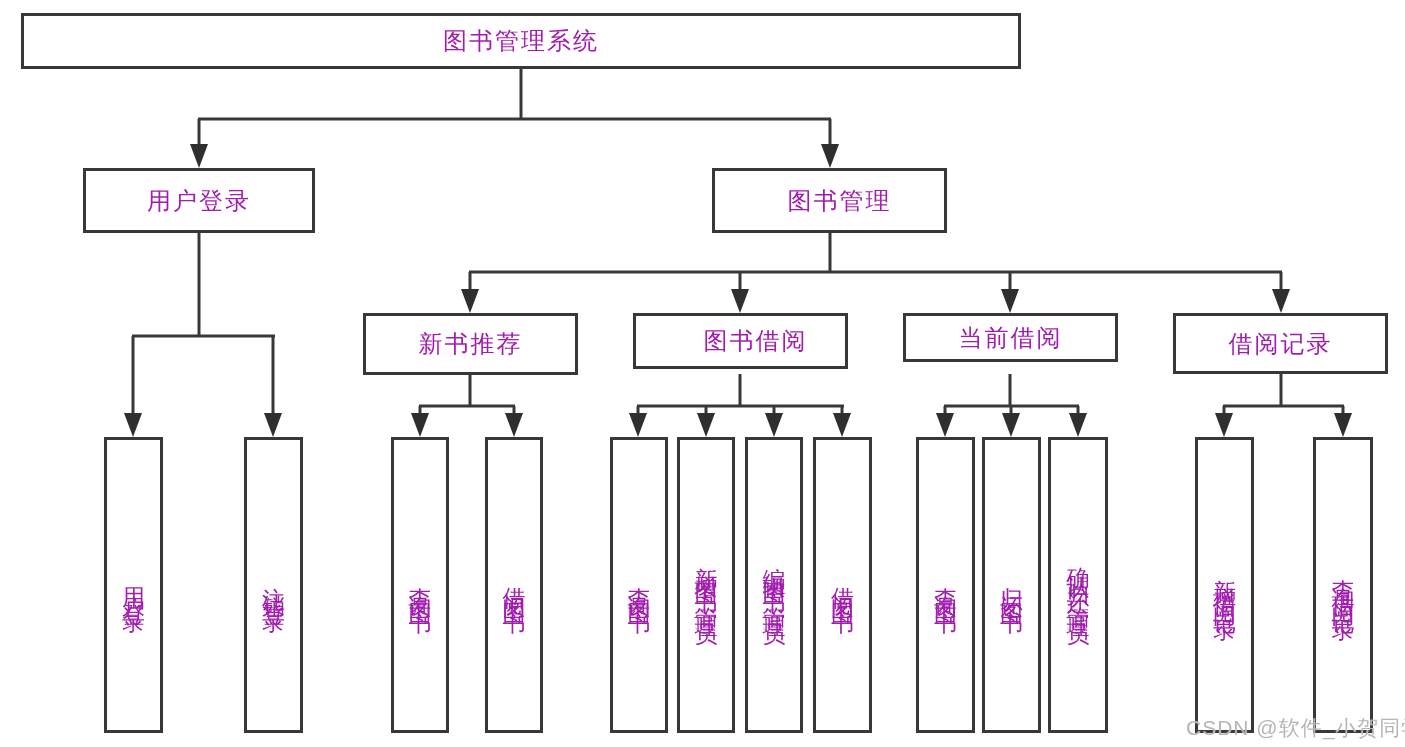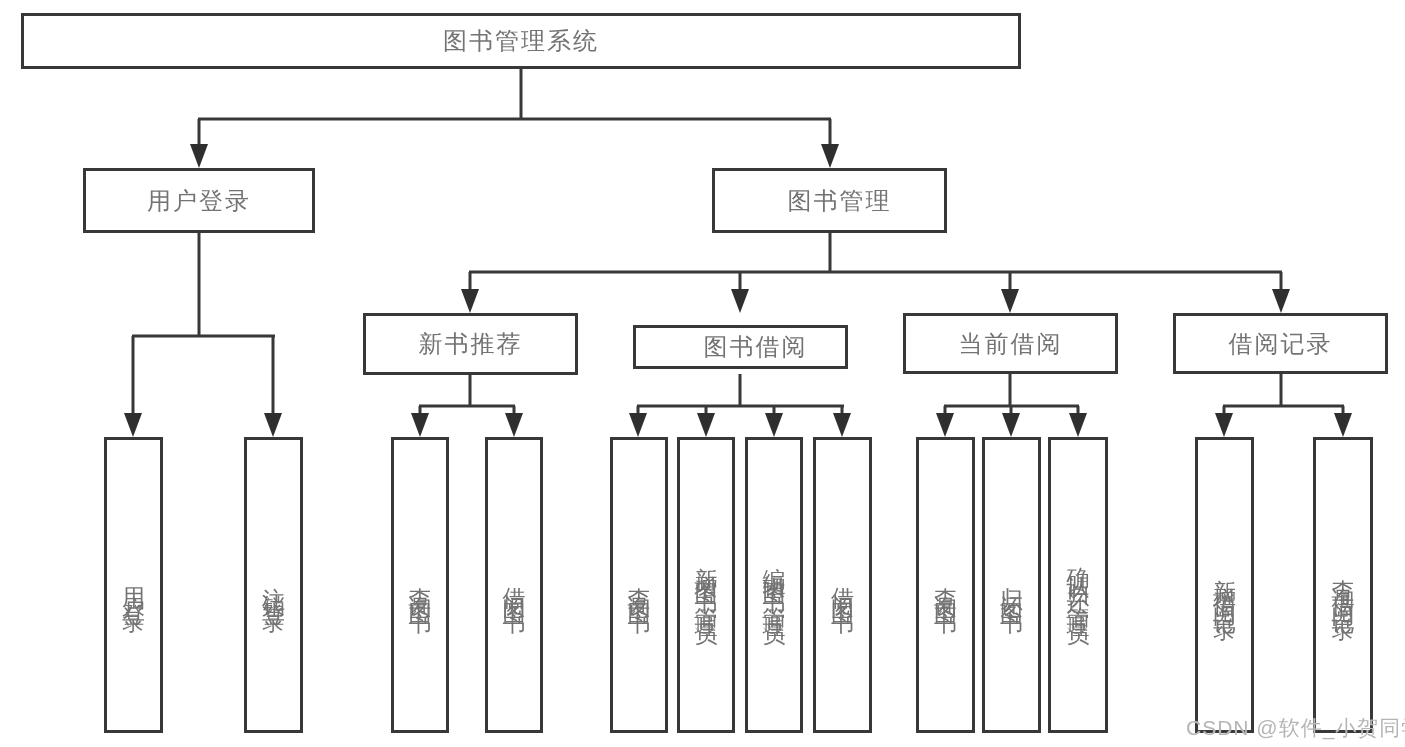--- a/index.html
+++ b/index.html
@@ -13,21 +13,21 @@
   }
   svg.wires { position: absolute; left: 0; top: 0; z-index: 1; }
   .node {
     position: absolute;
     box-sizing: border-box;
     border: 3px solid #383838;
     background: #ffffff;
     display: flex;
     align-items: center;
     justify-content: center;
-    color: #737373;
+    color: #a21caf;
     z-index: 2;
   }
   .node .lbl {
     font-size: 24px;
     letter-spacing: 2px;
     line-height: 1;
     white-space: nowrap;
   }
   .leaf .lbl {
     writing-mode: vertical-rl;
@@ -108,24 +108,24 @@
   <div class="node" style="left:83px; top:168px; width:232px; height:65px;">
     <span class="lbl">用户登录</span>
   </div>
   <div class="node" style="left:712px; top:168px; width:235px; height:65px;padding-left:20px;">
     <span class="lbl">图书管理</span>
   </div>
 
   <div class="node" style="left:363px; top:313px; width:215px; height:62px;">
     <span class="lbl">新书推荐</span>
   </div>
-  <div class="node" style="left:633px; top:325px; width:215px; height:44px;padding-left:30px;">
+  <div class="node" style="left:633px; top:313px; width:215px; height:56px;padding-left:30px;">
     <span class="lbl">图书借阅</span>
   </div>
-  <div class="node" style="left:903px; top:313px; width:215px; height:61px;text-align:right;">
+  <div class="node" style="left:903px; top:313px; width:215px; height:49px;text-align:right;">
     <span class="lbl">当前借阅</span>
   </div>
   <div class="node" style="left:1173px; top:313px; width:215px; height:61px;">
     <span class="lbl">借阅记录</span>
   </div>
 
   <div class="node leaf" style="left:104px; top:437px; width:59px; height:296px;">
     <span class="lbl">用户登录</span>
   </div>
   <div class="node leaf" style="left:244px; top:437px; width:59px; height:296px;">

